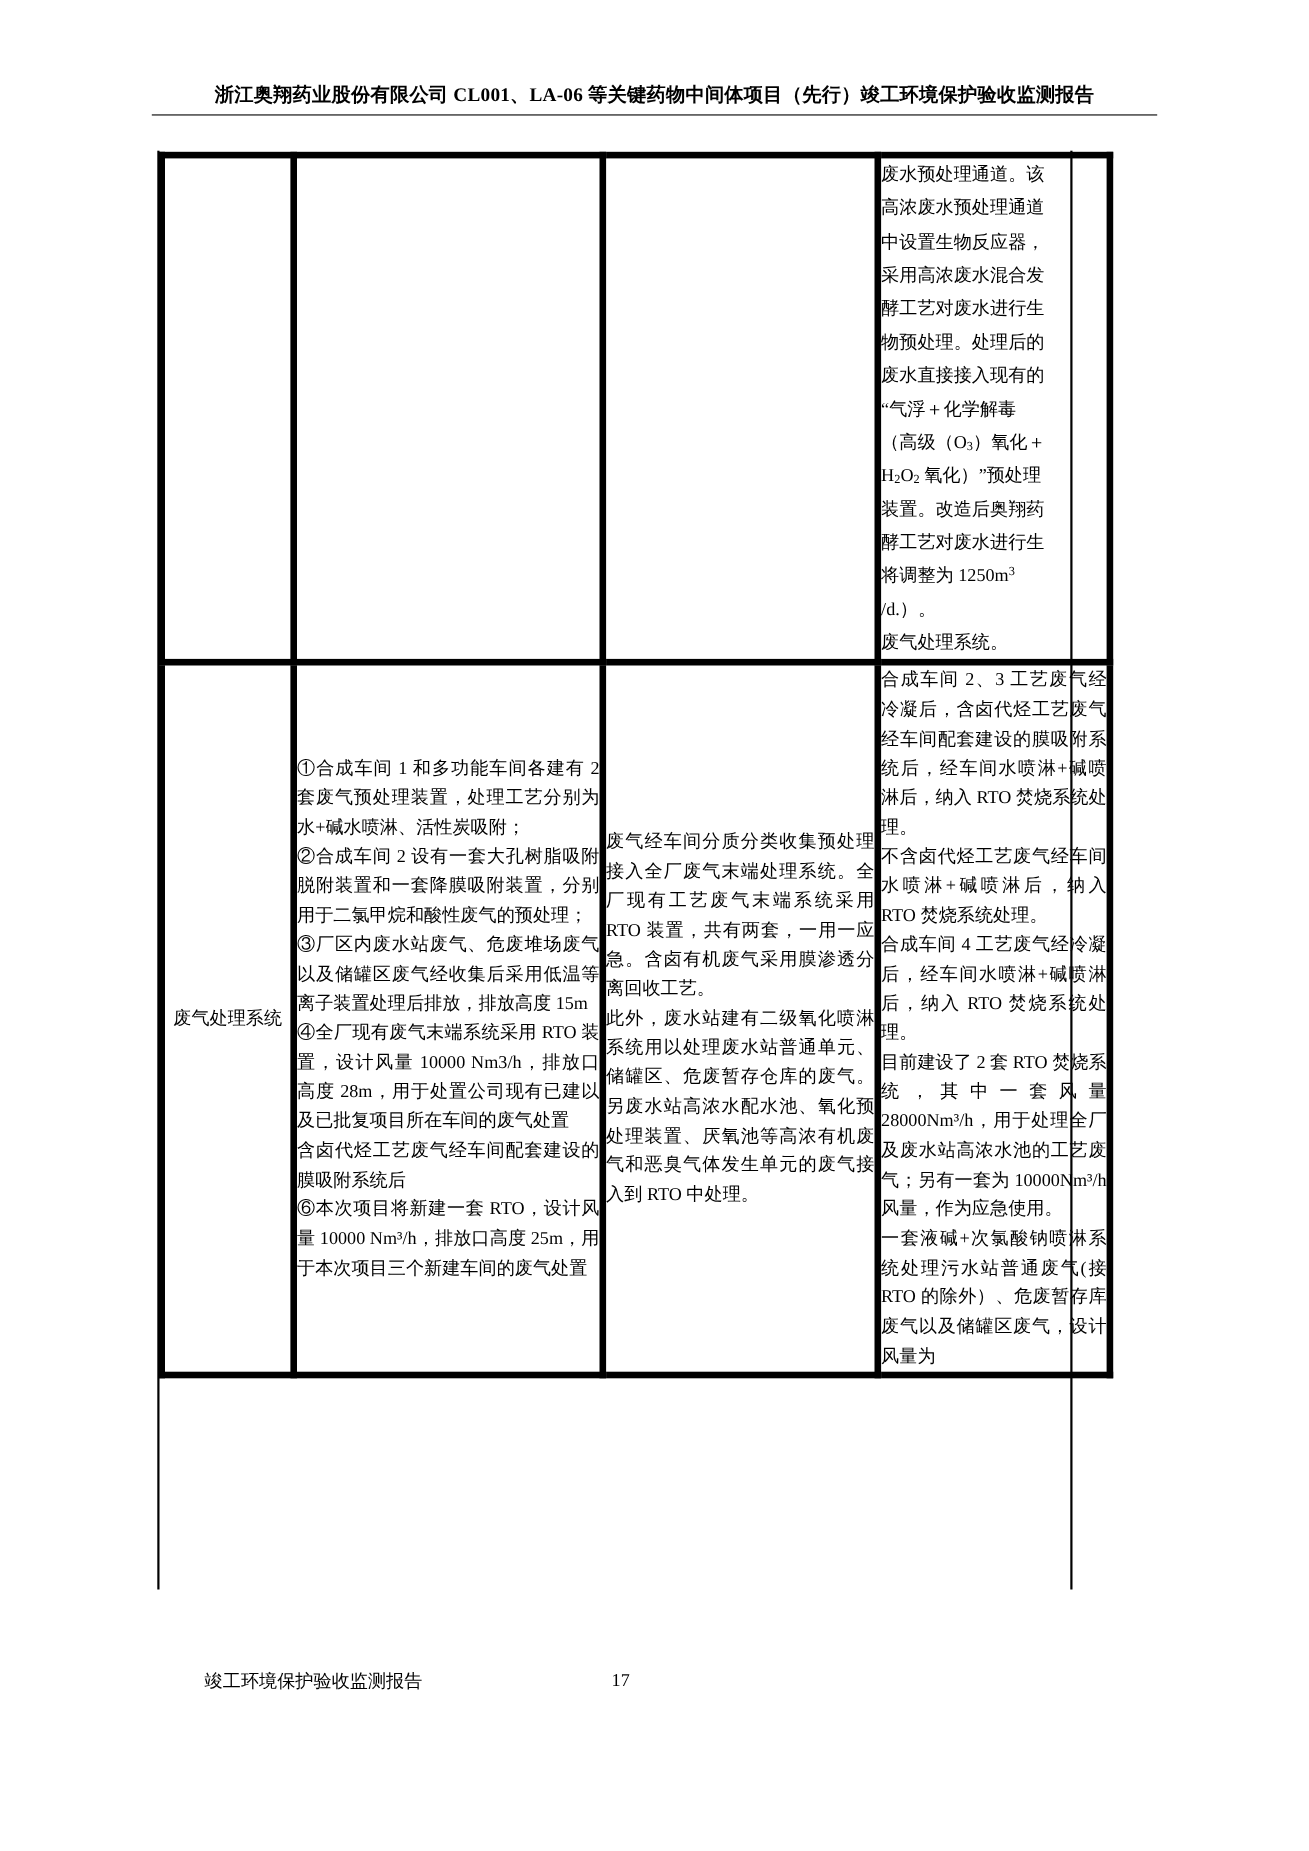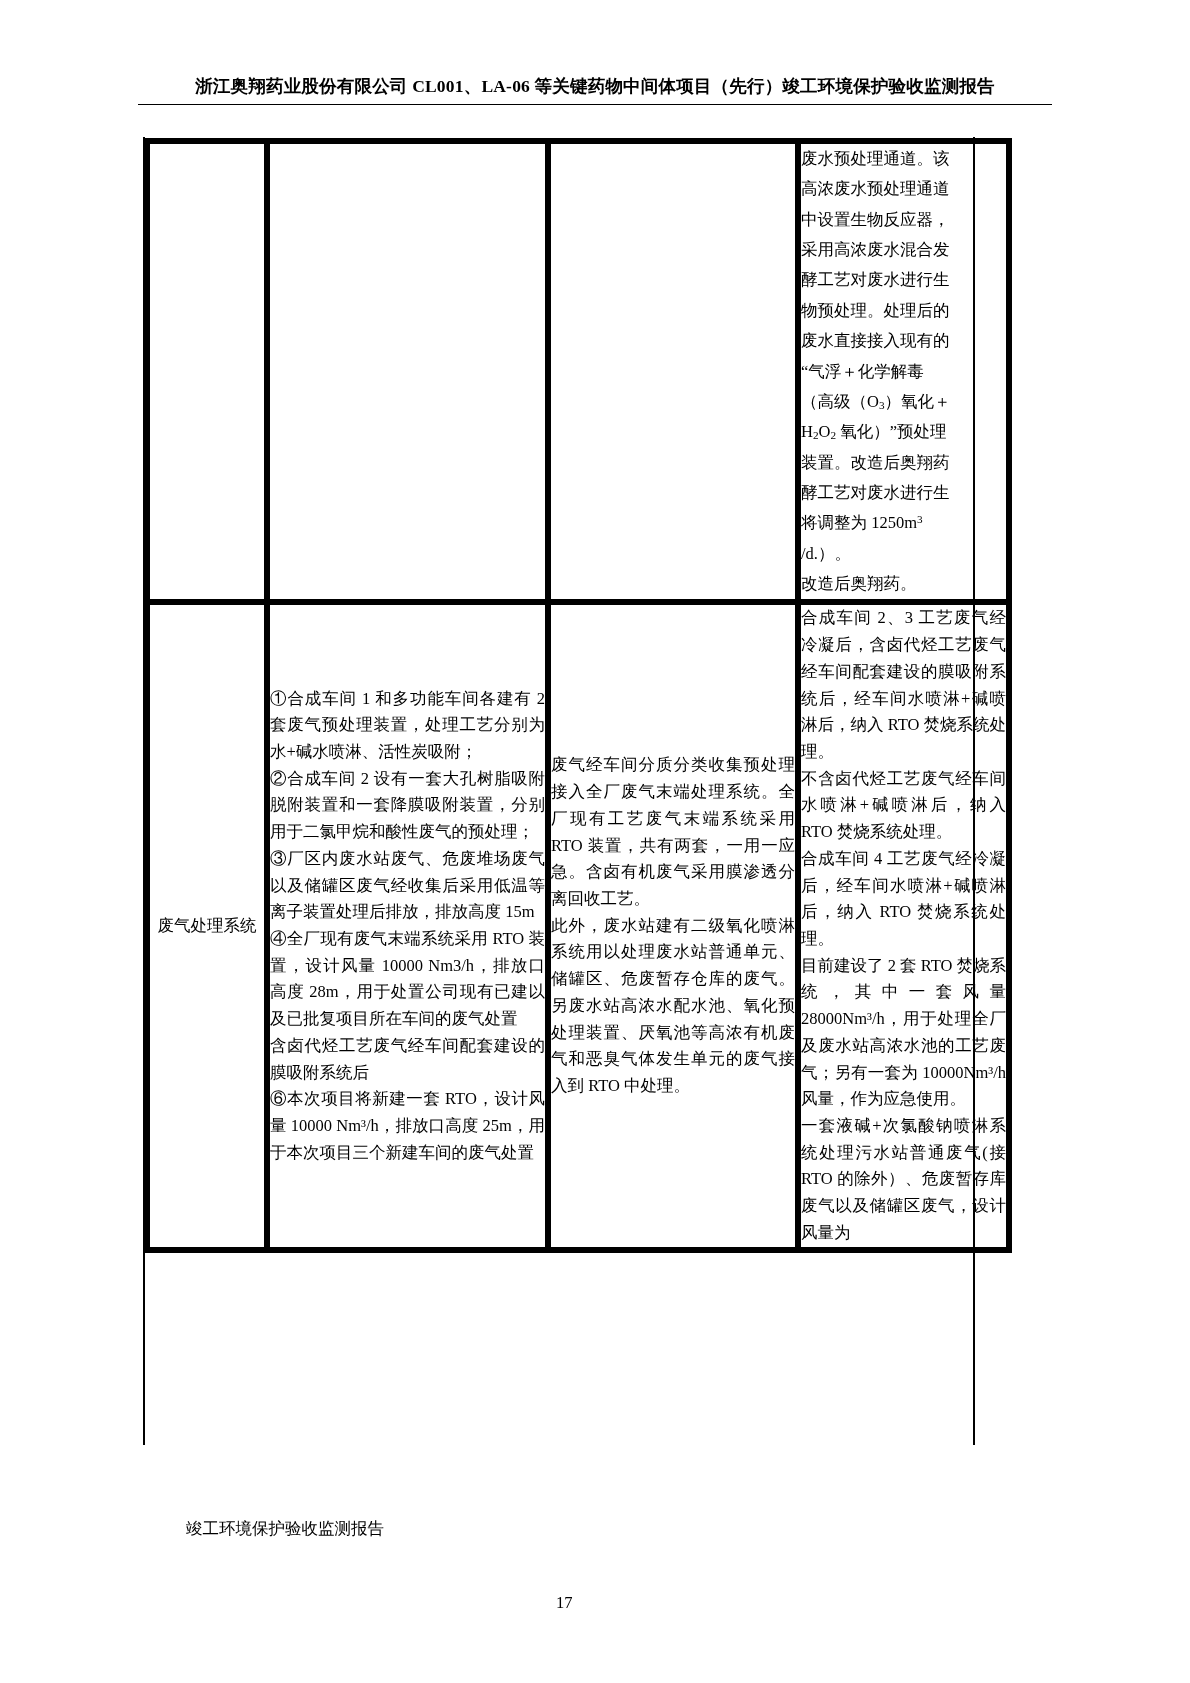--- a/index.html
+++ b/index.html
@@ -87,21 +87,21 @@
   .vtop { vertical-align: top; }
   .footer-left {
     position: absolute;
     left: 186px;
     top: 1518px;
     font-size: 16.5px;
   }
   .footer-page {
     position: absolute;
     left: 556px;
-    top: 1593px;
+    top: 1518px;
     font-size: 16.5px;
   }
   sub { font-size: 0.68em; vertical-align: -0.22em; }
   sup { font-size: 0.68em; vertical-align: 0.45em; }
 </style>
 </head>
 <body>
 
 <div class="page">
 
@@ -129,21 +129,21 @@
             <div>酵工艺对废水进行生</div>
             <div>物预处理。处理后的</div>
             <div>废水直接接入现有的</div>
             <div>“气浮＋化学解毒</div>
             <div>（高级（O<sub>3</sub>）氧化＋</div>
             <div>H<sub>2</sub>O<sub>2</sub> 氧化）”预处理</div>
             <div>装置。改造后奥翔药</div>
             <div>酵工艺对废水进行生</div>
             <div>将调整为 1250m<sup>3</sup></div>
             <div>/d.）。</div>
-            <div>改造后奥翔药。</div>
+            <div>废气处理系统。</div>
           </div>
         </td>
       </tr>
       <tr>
         <td class="c1 label-cell">
           <span>废气处理系统</span>
         </td>
         <td class="c2 cellpad vtop">
           <div>
             <div>①合成车间 1 和多功能车间各建有 2 套废气预处理装置，处理工艺分别为水+碱水喷淋、活性炭吸附；</div>

